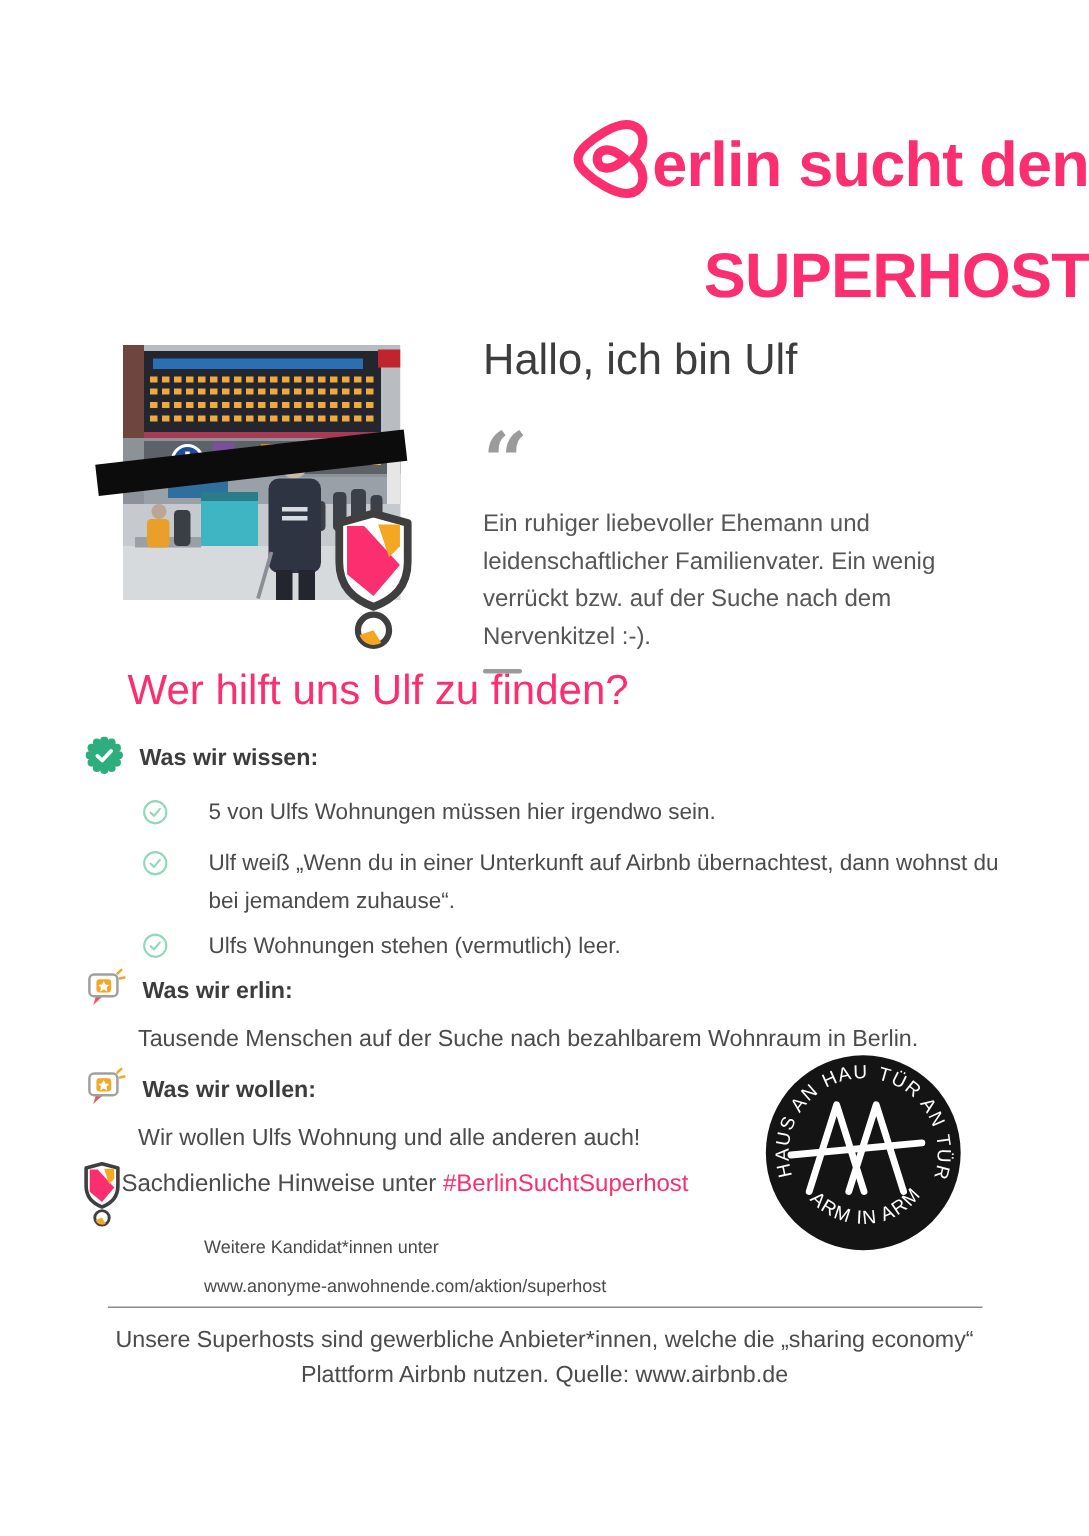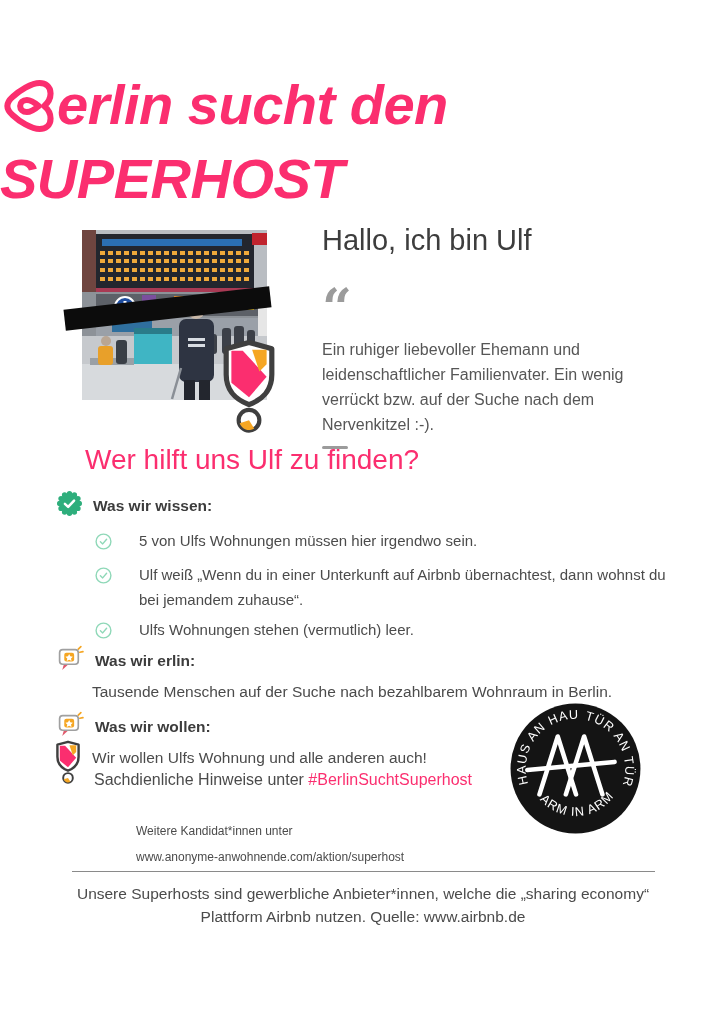--- a/index.html
+++ b/index.html
@@ -9,22 +9,22 @@
     --lgreen:#8fd8b8;
     --dark:#3c3c3c;
     --body:#4b4b4b;
     --gray:#9b9b9b;
   }
   html,body{margin:0;padding:0;background:#ffffff;}
   .page{position:relative;width:726px;height:1024px;background:#fff;
         font-family:"Liberation Sans", sans-serif;overflow:hidden;}
 
   
-  .title{position:absolute;top:74px;left:0;width:100%;text-align:left;
-         color:var(--pink);font-weight:bold;font-size:56px;line-height:60px;letter-spacing:-0.5px;font-style:italic;}
+  .title{position:absolute;top:74px;left:0;width:100%;text-align:right;
+         color:var(--pink);font-weight:bold;font-size:42px;line-height:60px;letter-spacing:-0.5px;}
   .belo{display:inline-block;vertical-align:-14px;margin-right:-7px;}
 
   
   .photo-wrap{position:absolute;left:82px;top:230px;width:185px;height:170px;}
   .censor-bar{position:absolute;left:64px;top:298px;width:207px;height:21px;
               background:#0c0c0c;transform:rotate(-6.5deg);z-index:2;}
   .badge-lg{position:absolute;left:221px;top:339px;z-index:3;}
 
   
   .intro{position:absolute;left:322px;top:224px;width:322px;}
@@ -53,21 +53,21 @@
   .know-item:nth-child(4) .know-text{white-space:nowrap;}
 
   .offer{position:absolute;left:57px;top:645px;}
   .want{position:absolute;left:57px;top:711px;}
   .section-text{margin:7px 0 0 35px;font-size:15.5px;color:var(--body);}
 
   
   .aa-logo{position:absolute;left:507px;top:700px;}
 
   
-  .hints{position:absolute;left:55px;top:740px;display:flex;gap:13px;align-items:flex-end;}
+  .hints{position:absolute;left:55px;top:774px;display:flex;align-items:flex-start;}
   .hints-text{font-size:16px;color:var(--body);margin-top:7px;}
   .hashtag{color:var(--pink);text-decoration:none;}
   .more{position:absolute;left:136px;top:818px;font-size:12px;
         color:var(--body);line-height:26px;}
 
   .rule{position:absolute;left:72px;top:871px;width:583px;height:0;
         border-top:1px solid #8a8a8a;}
   .footer{position:absolute;left:23px;top:882px;width:680px;text-align:center;
           font-size:15.5px;color:var(--body);line-height:23px;}
 </style>

